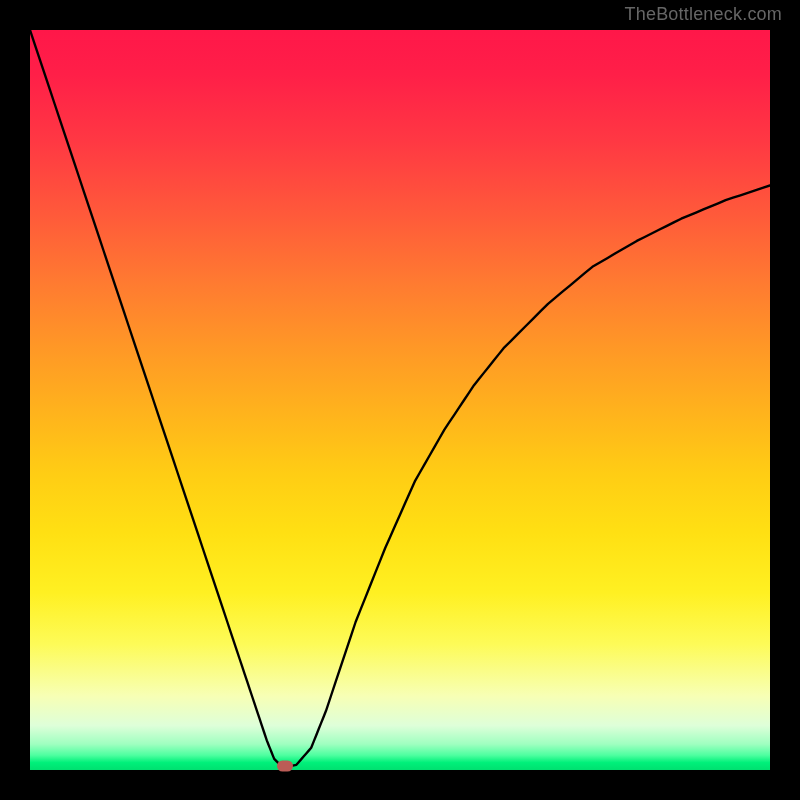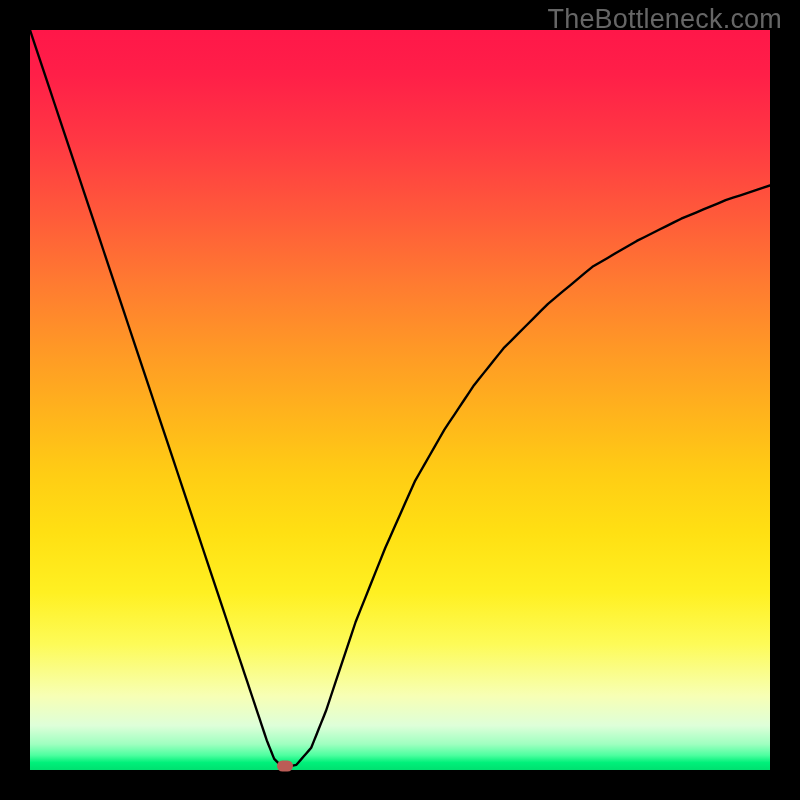--- a/index.html
+++ b/index.html
@@ -8,21 +8,21 @@
     height: 800px;
     background: #000;
     position: relative;
     font-family: Arial, Helvetica, sans-serif;
   }
   .watermark {
     position: absolute;
     top: 4px;
     right: 18px;
     color: #666;
-    font-size: 27px;
+    font-size: 18px;
     font-weight: 500;
     letter-spacing: 0.2px;
     z-index: 10;
   }
   .plot {
     position: absolute;
     left: 30px;
     top: 30px;
     width: 740px;
     height: 740px;

